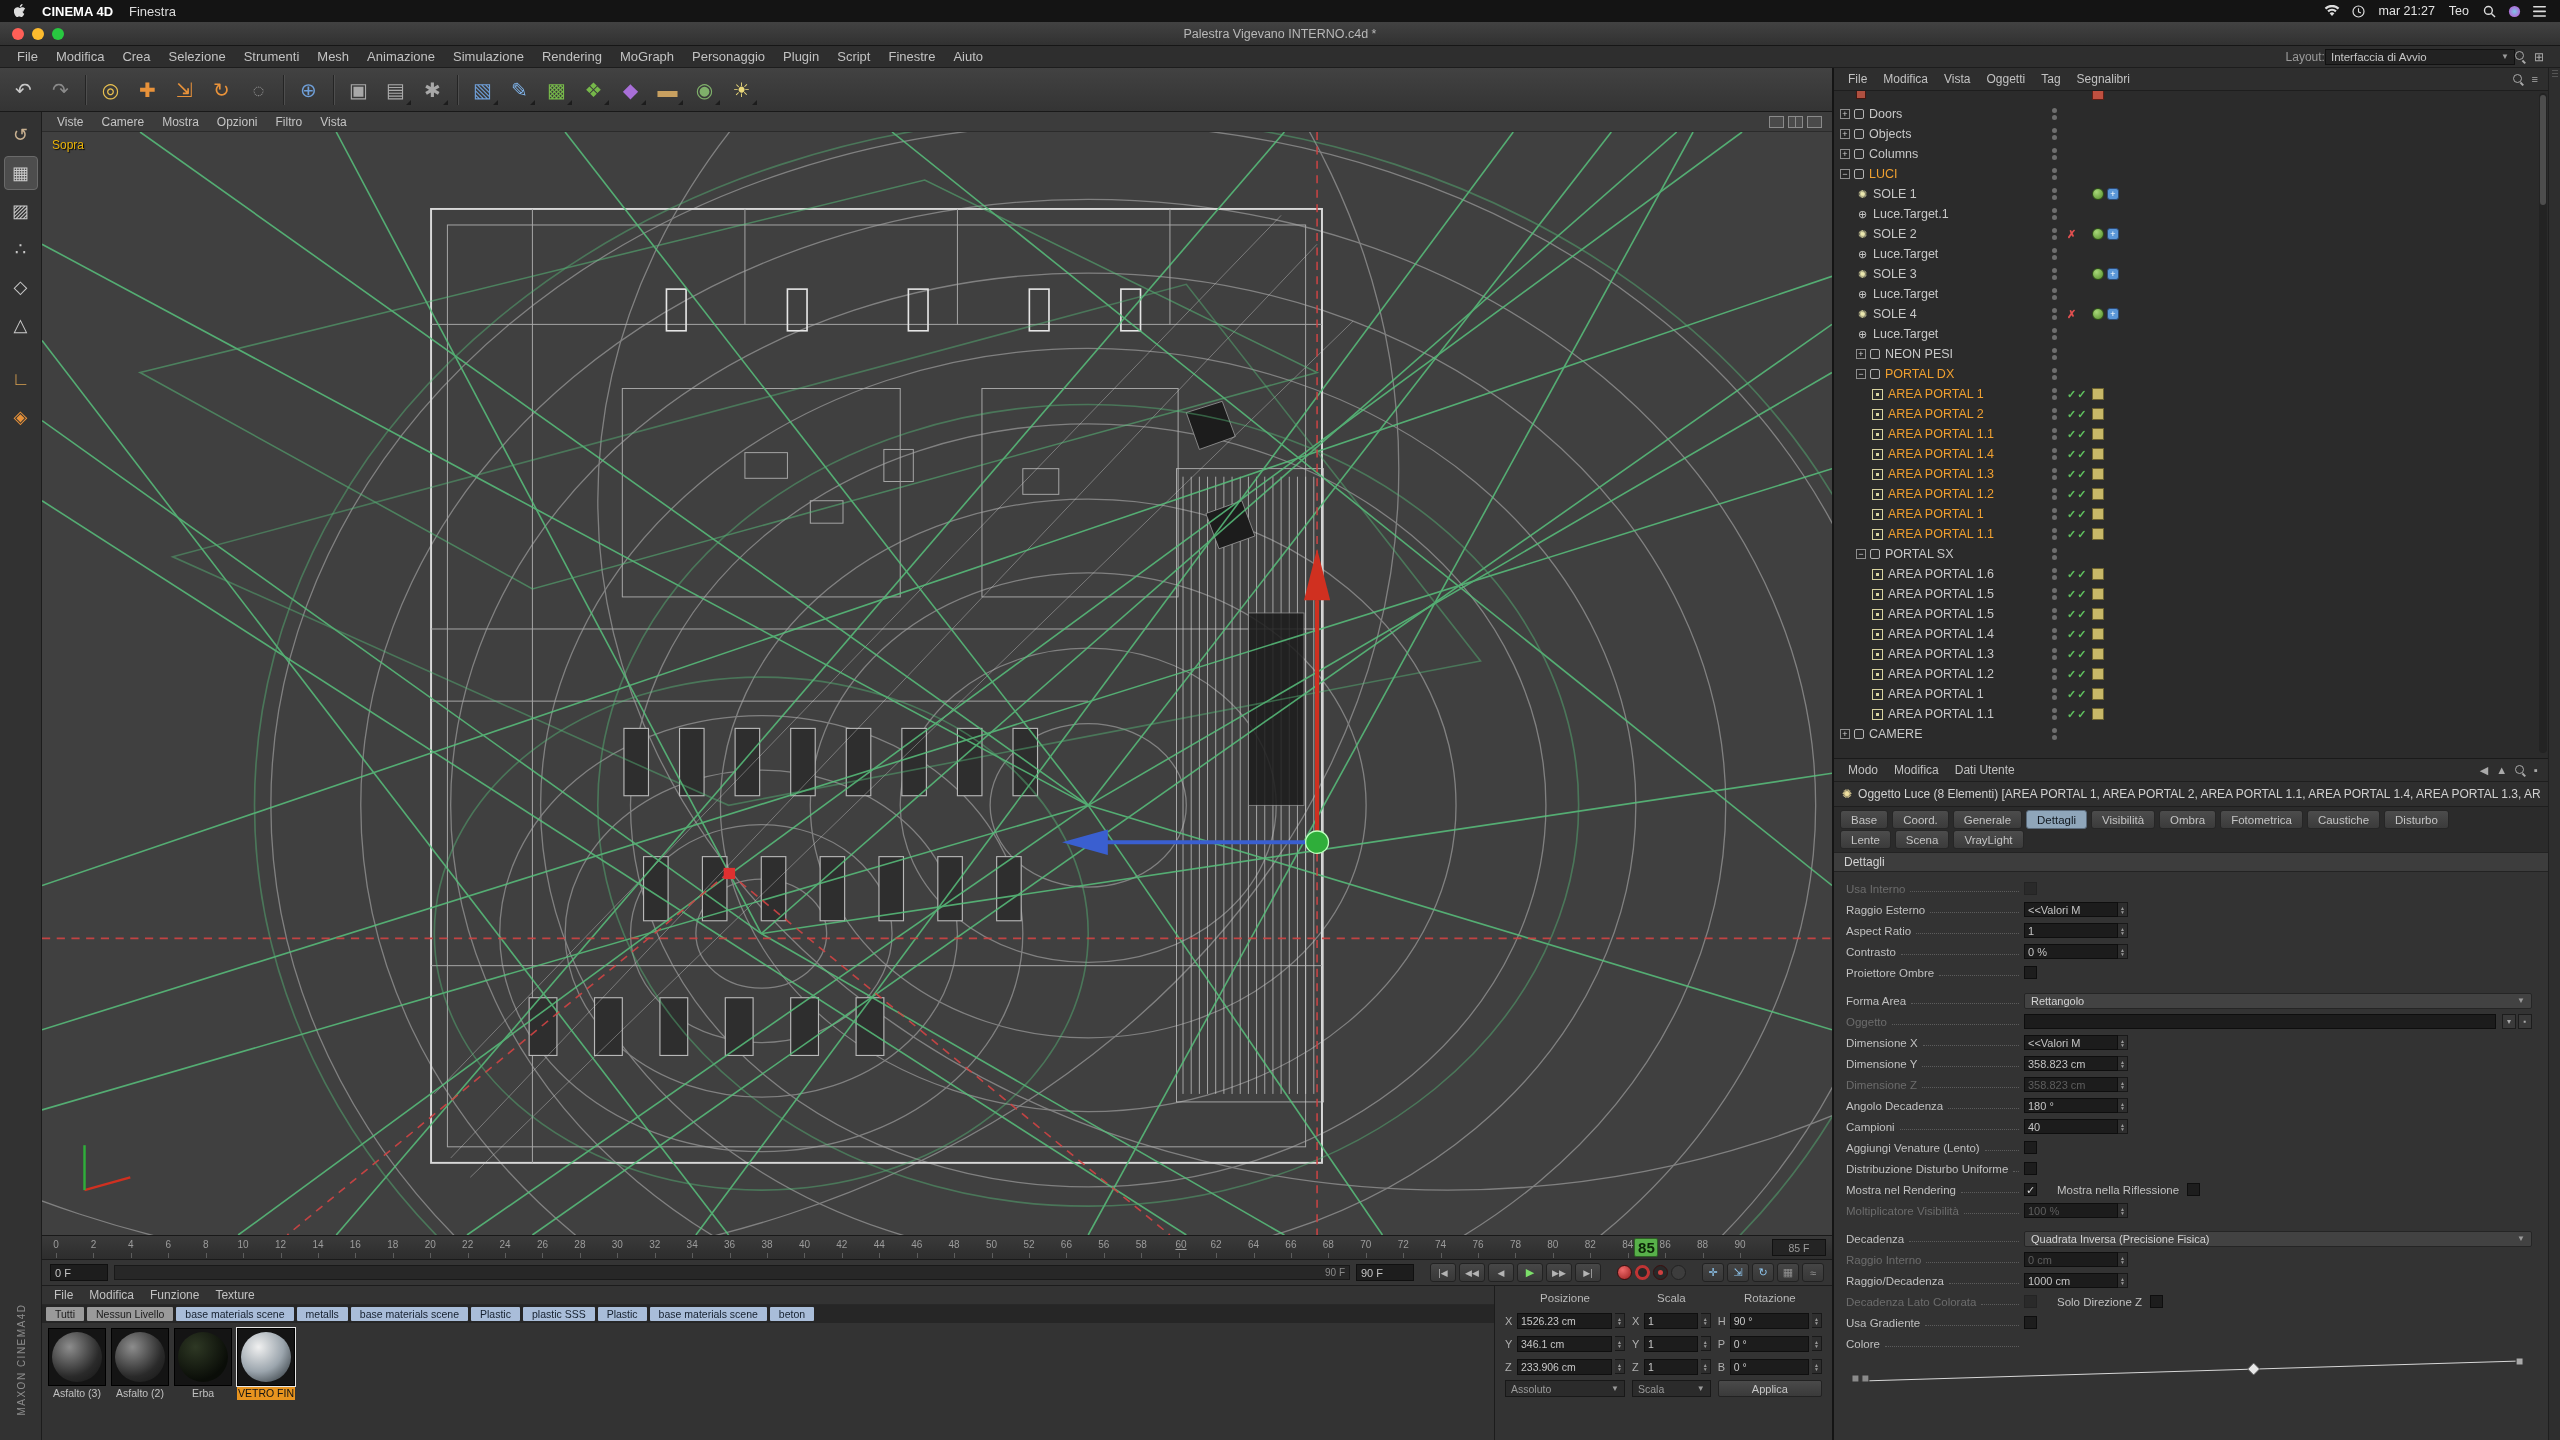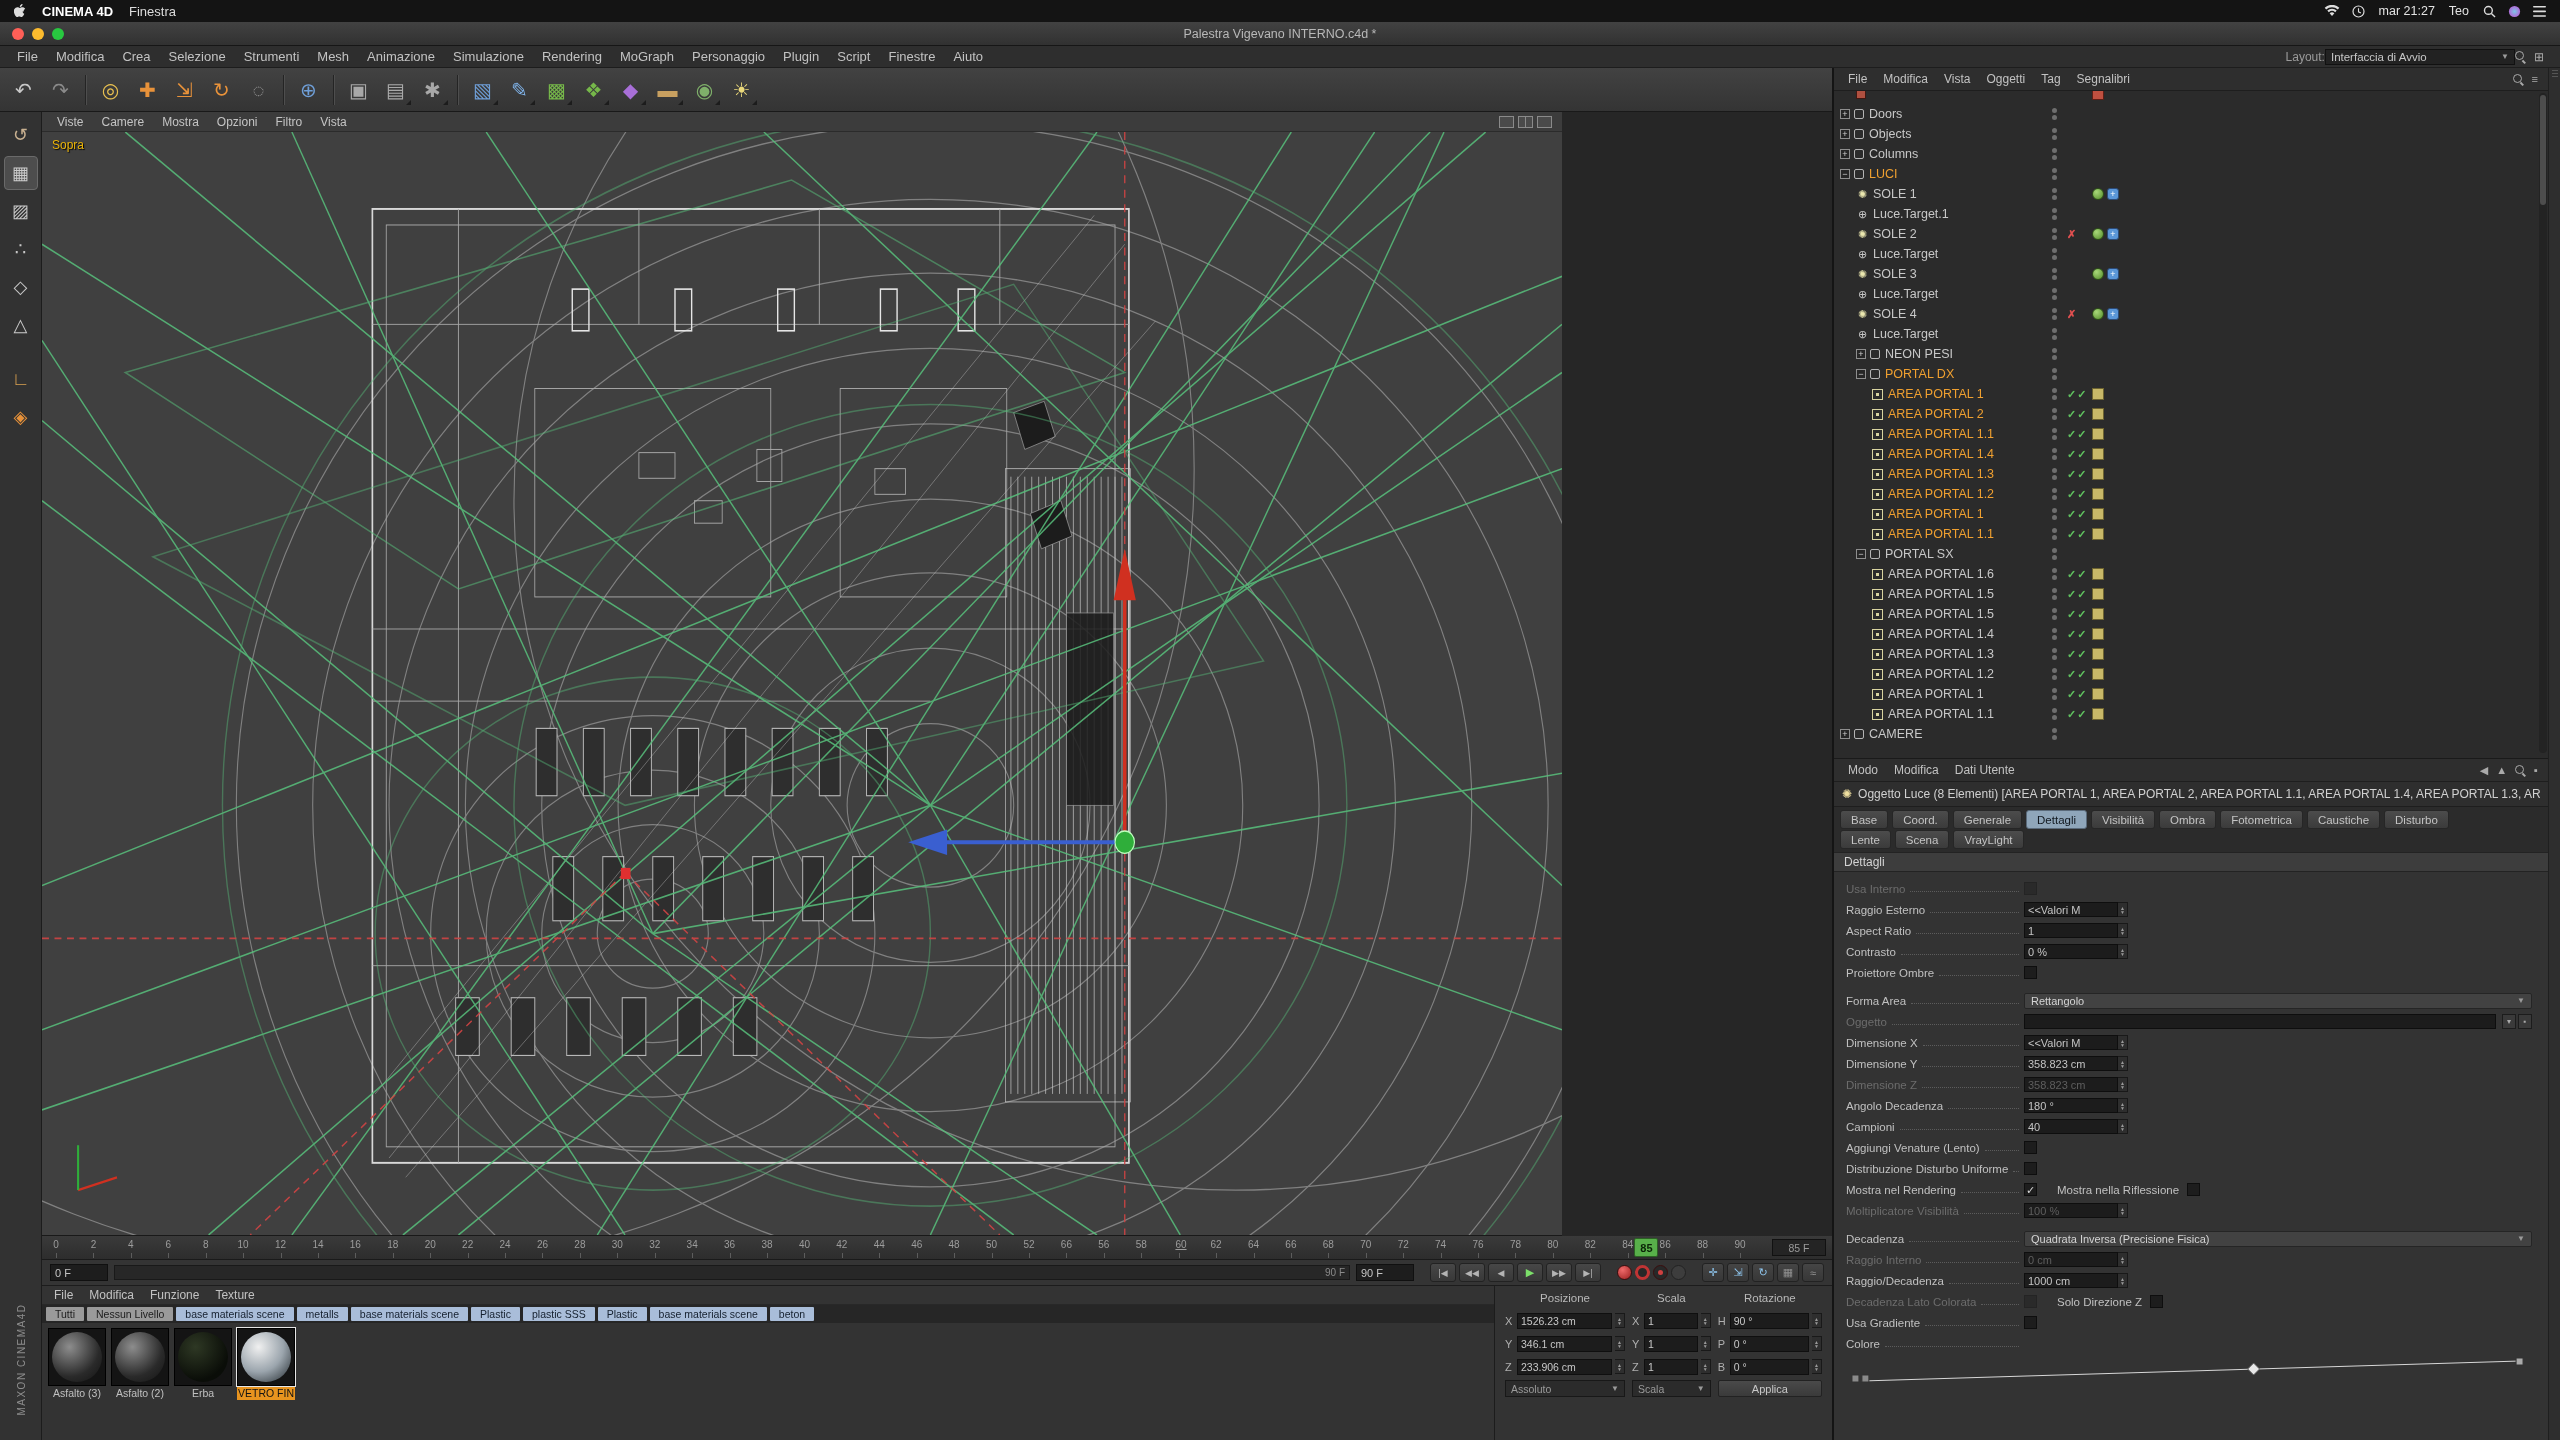--- a/index.html
+++ b/index.html
@@ -52,39 +52,39 @@
   .sb-icon{width:34px;height:34px;margin:2px 0;border-radius:4px;display:flex;align-items:center;
            justify-content:center;font-size:18px}
   .sb-icon.active{background:#4d4d4d;border:1px solid #6a6a6a}
   .sb-gap{height:16px}
   .side-brand{position:absolute;bottom:6px;left:0;width:42px;height:150px;display:flex;
               align-items:center;justify-content:center;overflow:visible}
   .side-brand span{display:block;transform:rotate(-90deg);white-space:nowrap;font-size:10px;
                    color:#8d8d8d;letter-spacing:1.5px}
 
   
-  #viewport{position:absolute;left:42px;top:112px;width:1520px;height:1124px;background:#404040;
+  #viewport{position:absolute;left:42px;top:112px;width:1790px;height:1124px;background:#404040;
             border-bottom:1px solid #191919}
   .vp-menubar{height:20px;background:#3c3c3c;border-bottom:1px solid #2b2b2b;display:flex;
               align-items:center;padding:0 6px;font-size:12px}
   .vp-menu{padding:0 9px;color:#c4c4c4}
   .vp-right{margin-left:auto;display:flex;gap:4px;align-items:center;padding-right:4px}
   .pane-ic{width:15px;height:12px;border:1px solid #8a8a8a;background:#4a4a4a}
   .pane-ic.split{background:linear-gradient(90deg,#4a4a4a 49%,#8a8a8a 49%,#8a8a8a 51%,#4a4a4a 51%)}
   .vp-canvas{position:absolute;left:0;top:20px;right:0;bottom:0;overflow:hidden}
   .vp-canvas svg{position:absolute;left:0;top:0;width:100%;height:100%}
   .vp-viewlabel{position:absolute;left:10px;top:6px;font-size:12px;color:#eab308;text-shadow:1px 1px 1px #000;z-index:2}
 
   
   #timeline{position:absolute;left:42px;top:1236px;width:1790px;height:24px;
             background:linear-gradient(#3a3a3a,#2d2d2d);border-bottom:1px solid #1a1a1a;overflow:hidden}
   .tick{position:absolute;bottom:1px;width:1px;height:5px;background:#5d5d5d}
   .ticklab{position:absolute;top:3px;width:30px;text-align:center;font-size:10px;color:#9c9c9c}
   .tl-marker{position:absolute;top:2px;height:19px;width:24px;background:#58b04a;border:1px solid #2c6124;
-             border-radius:2px;color:#0b2407;font-size:11px;font-weight:bold;display:flex;
+             border-radius:2px;color:#0b2407;font-size:15px;font-weight:bold;display:flex;
              align-items:center;justify-content:center}
   .tl-endbox{position:absolute;right:6px;top:3px;width:54px;height:17px;background:#242424;
              border:1px solid #111;color:#9a9a9a;font-size:10.5px;display:flex;align-items:center;justify-content:center}
 
   
   #transport{position:absolute;left:42px;top:1260px;width:1790px;height:26px;background:#343434;
              border-bottom:1px solid #1c1c1c;display:flex;align-items:center;gap:6px;padding:0 8px}
   .t-field{width:58px;height:17px;background:#1d1d1d;border:1px solid #101010;color:#c4c4c4;
            font-size:11px;display:flex;align-items:center;padding:0 4px}
   .t-slider{flex:1;height:15px;background:#272727;border:1px solid #191919;position:relative}

